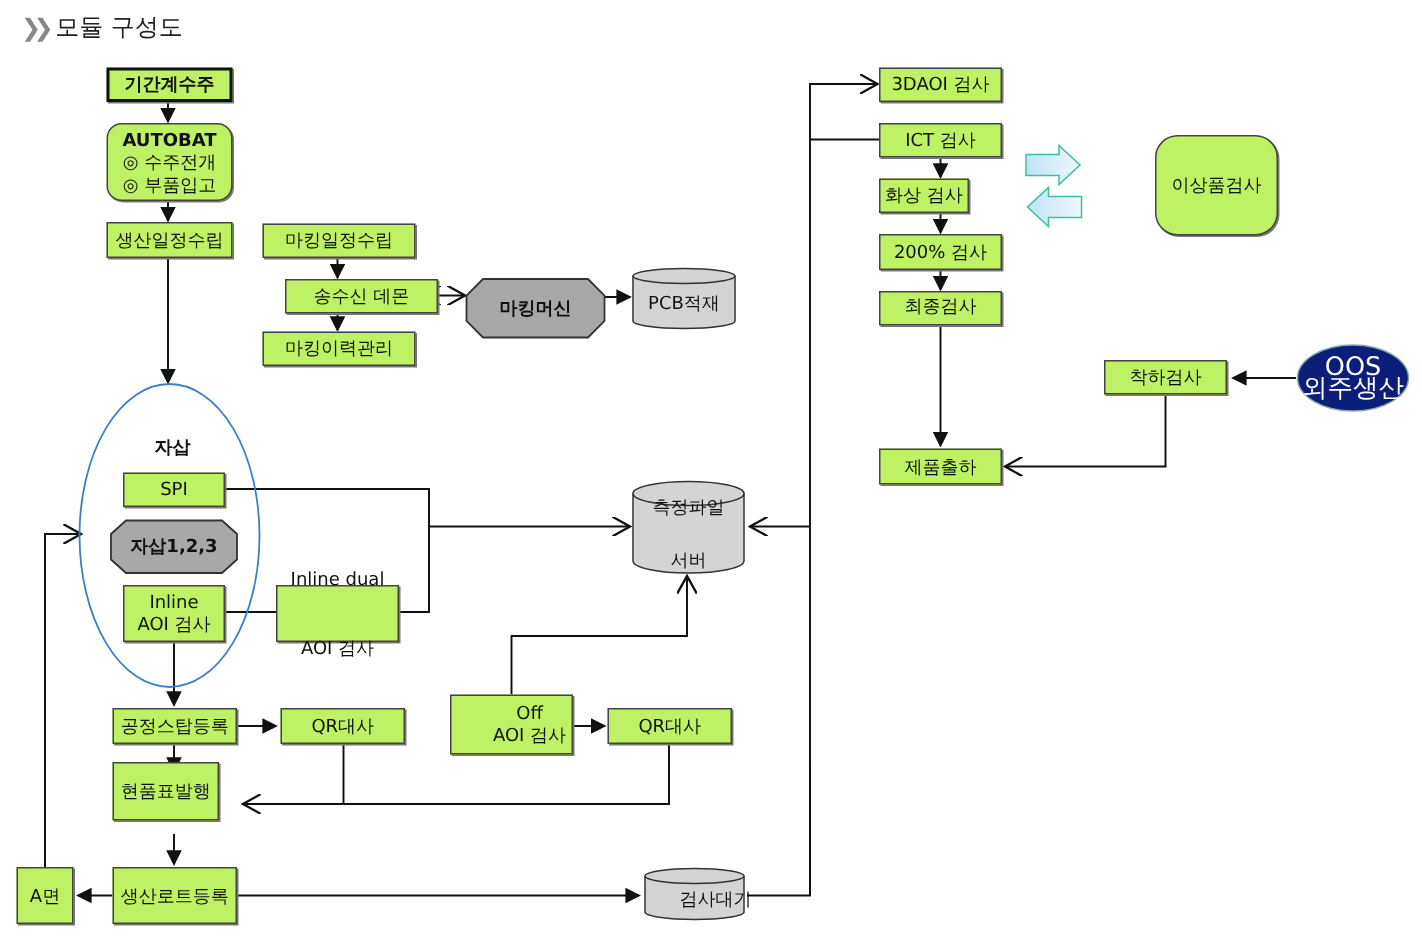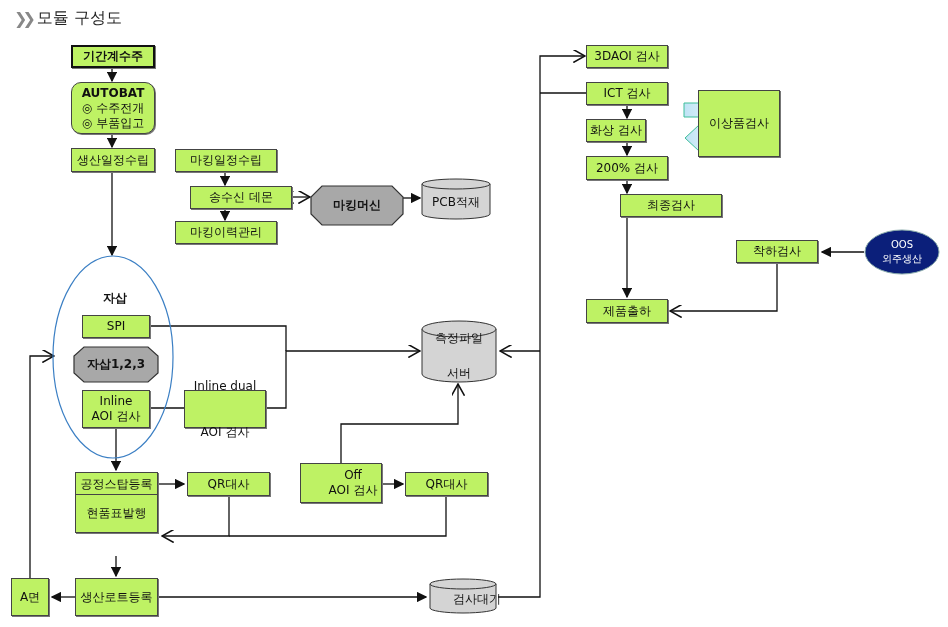--- a/index.html
+++ b/index.html
@@ -9,21 +9,21 @@
            display: flex; align-items: center; gap: 6px; }
   .title .chev { color: #888; font-size: 16px; letter-spacing: -5px; font-weight: bold; }
   svg#diagram { position: absolute; left: 0; top: 0; }
   .box { position: absolute; background: #bef264; border: 1px solid #444; box-sizing: border-box;
          display: flex; align-items: center; justify-content: center; text-align: center;
          font-size: 12px; line-height: 15px; box-shadow: 1px 1px 0 #777; }
   .box.bold { border: 2px solid #111; font-weight: bold; }
   .box.round { border-radius: 10px; flex-direction: column; }
   .lbl { position: absolute; font-size: 12px; display: flex; align-items: center; justify-content: center; text-align: center; line-height: 15px; }
   .boldlbl { font-weight: bold; }
-  .oos { color: #fff; font-size: 10px; line-height: 14px; }
+  .oos { color: #fff; font-size: 17px; line-height: 14px; }
 </style>
 </head>
 <body>
 
 <div class="title">
   <span class="chev">❯❯</span>
   <span>모듈 구성도</span>
 </div>
 
 <svg id="diagram" width="948" height="627">
@@ -138,29 +138,29 @@
   <span>서버</span>
 </div>
 
 <div class="box" style="left:75px;top:472px;width:83px;height:24px;">공정스탑등록</div>
 <div class="box" style="left:187px;top:472px;width:83px;height:24px;">QR대사</div>
 <div class="box" style="left:300px;top:463px;width:82px;height:40px;flex-direction:column;padding-left:24px;">
   <span>Off</span>
   <span>AOI 검사</span>
 </div>
 <div class="box" style="left:405px;top:472px;width:83px;height:24px;">QR대사</div>
-<div class="box" style="left:75px;top:494px;width:83px;height:39px;">현품표발행</div>
+<div class="box" style="left:75px;top:508px;width:71px;height:39px;">현품표발행</div>
 <div class="box" style="left:75px;top:578px;width:83px;height:38px;">생산로트등록</div>
 <div class="box" style="left:11px;top:578px;width:38px;height:38px;">A면</div>
 <div class="lbl" style="left:444px;top:589px;width:66px;height:20px;">검사대기</div>
 
 <div class="box" style="left:586px;top:45px;width:82px;height:23px;">3DAOI 검사</div>
 <div class="box" style="left:586px;top:82px;width:82px;height:23px;">ICT 검사</div>
 <div class="box" style="left:586px;top:119px;width:60px;height:23px;">화상 검사</div>
 <div class="box" style="left:586px;top:156px;width:82px;height:24px;">200% 검사</div>
-<div class="box" style="left:620px;top:194px;width:102px;height:23px;">최종검사</div>
-<div class="box" style="left:698px;top:90px;width:82px;height:67px;">이상품검사</div>
+<div class="box" style="left:586px;top:194px;width:82px;height:23px;font-family:Liberation Mono, monospace;">최종검사</div>
+<div class="box" style="left:770px;top:90px;width:82px;height:67px;border-radius:15px;">이상품검사</div>
 <div class="box" style="left:736px;top:240px;width:82px;height:23px;">착하검사</div>
 <div class="lbl oos" style="left:865px;top:231px;width:74px;height:42px;flex-direction:column;">
   <span>OOS</span>
   <span>외주생산</span>
 </div>
 <div class="box" style="left:586px;top:299px;width:82px;height:24px;">제품출하</div>
 
 </body></html>

